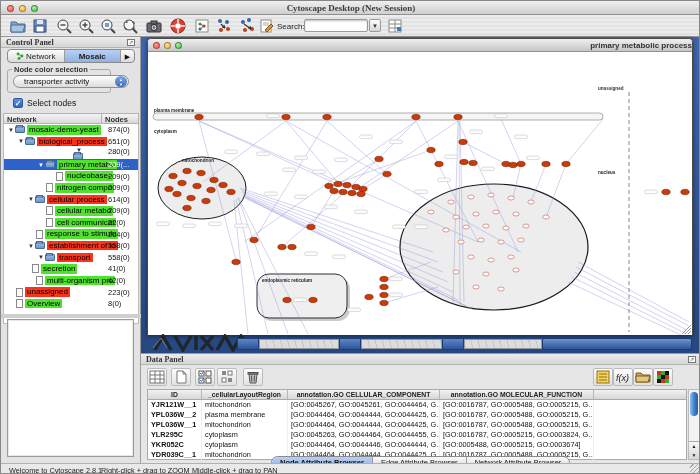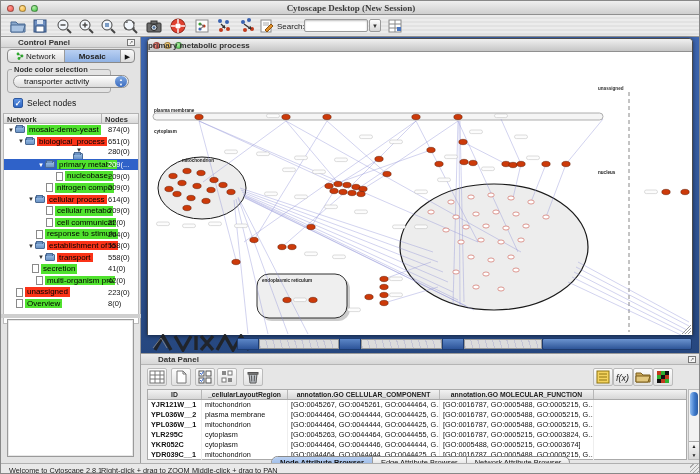--- a/index.html
+++ b/index.html
@@ -19,21 +19,21 @@
   .tbi{position:absolute;top:2px;width:18px;height:18px;}
   .tbi svg{width:18px;height:18px;display:block;}
   .searchlbl{position:absolute;left:276px;top:7px;font-size:8px;color:#222;}
   .searchbox{position:absolute;left:303px;top:4px;width:64px;height:13px;background:#fff;
     border:1px solid #9a9a9a;border-radius:2px;box-shadow:inset 0 1px 2px rgba(0,0,0,.25);font-size:8px;padding:1px 3px;}
   .searchdrop{position:absolute;left:368px;top:4px;width:12px;height:13px;border:1px solid #9a9a9a;border-radius:2px;
     background:linear-gradient(#fdfdfd,#d7d7d7);font-size:6px;color:#333;text-align:center;line-height:13px;}
   
   .cpanel{position:absolute;left:0;top:36px;width:140px;height:426px;background:#e3e3e3;border-right:1px solid #9c9c9c;}
   .phead{position:relative;height:11px;background:linear-gradient(#ececec,#d6d6d6);border-bottom:1px solid #b5b5b5;}
-  .phead .pt{position:absolute;left:17px;top:1px;font-size:8px;font-weight:bold;color:#333;}
+  .phead .pt{position:absolute;left:5px;top:1px;font-size:8px;font-weight:bold;color:#333;font-family:Liberation Serif, serif;}
   .floatic{position:absolute;right:5px;top:2px;width:8px;height:7px;border:1px solid #777;background:#f5f5f5;font-size:5px;line-height:5px;text-align:center;color:#555;}
   .cptabs{position:absolute;left:6px;top:12px;width:128px;height:14px;border:1px solid #8a8a8a;border-radius:4px;display:flex;overflow:hidden;background:linear-gradient(#fbfbfb,#dcdcdc);}
   .cptab{flex:1;font-size:8px;text-align:center;line-height:13px;color:#222;border-right:1px solid #9a9a9a;display:flex;align-items:center;justify-content:center;gap:2px;}
   .cptab.sel{background:linear-gradient(#b9d0f2,#8fb2e4);font-weight:bold;}
   .cptab-arrow{width:13px;font-size:7px;line-height:13px;text-align:center;color:#111;}
   .groupbox{position:absolute;left:6px;top:32px;width:104px;height:24px;border:1px solid #aaa;border-radius:3px;}
   .grouplbl{position:absolute;left:4px;top:-5px;background:#e3e3e3;padding:0 2px;font-size:7.5px;font-weight:bold;color:#333;}
   .combo{position:absolute;left:5px;top:5px;width:116px;height:13px;border:1px solid #8f8f8f;border-radius:7px;
     background:linear-gradient(#ffffff,#dcdcdc);font-size:8px;line-height:12px;padding-left:10px;color:#111;}
   .combo .stepper{position:absolute;right:1px;top:0px;width:12px;height:11px;border-radius:6px;
@@ -59,21 +59,21 @@
   .chip.green{background:#50e22e;}
   .chip.red{background:#fb3318;}
   .tcount{position:absolute;left:104px;font-size:7.5px;color:#111;}
   .trow.sel .tcount{color:#fff;}
   .splitter{position:absolute;left:0px;top:277px;width:140px;height:4px;background:#cfcfcf;}
   .birdview{position:absolute;left:6px;top:282px;width:127px;height:138px;background:#fff;border:1px solid #9a9a9a;box-shadow:inset 0 0 0 1px #e8e8e8;}
   
   .desktop{position:absolute;left:140px;top:36px;width:560px;height:316px;background:linear-gradient(#3e67b2,#26477f);}
   .netwin{position:absolute;left:6px;top:1px;width:546px;height:297px;border:1px solid #4b4b4b;border-radius:4px 4px 0 0;background:#fff;box-shadow:0 1px 4px rgba(0,0,0,.5);}
   .netwin .wtitle{position:relative;height:13px;background:linear-gradient(#f0f0f0,#c6c6c6);border-bottom:1px solid #909090;border-radius:4px 4px 0 0;}
-  .netwin .wtitle .wt{position:absolute;left:0;right:0;top:2px;text-align:left;font-size:8px;font-weight:bold;color:#333;}
+  .netwin .wtitle .wt{position:absolute;left:0;right:0;top:2px;text-align:right;font-size:8px;font-weight:bold;color:#333;}
   .netwin .tl{top:3px;}
   .canvas{position:absolute;left:0;top:13px;width:544px;height:283px;background:#fff;overflow:hidden;}
   .canvas svg{display:block;}
   
   .stripglyphs{position:absolute;left:10px;top:297px;width:110px;height:18px;}
   .fragsq{position:absolute;top:301px;height:12px;width:22px;background:linear-gradient(#5c86c6,#2d5499);border:1px solid #1c3c73;}
   .fragbar{position:absolute;top:302px;height:10px;background:#dcdcdc;border:1px solid #999;
     background-image:repeating-linear-gradient(75deg,rgba(110,110,190,.22) 0 1px,transparent 1px 7px);}
   .fragblue{position:absolute;top:301px;height:12px;border-radius:2px;background:linear-gradient(#6b93cf,#2e5598);border:1px solid #1d3a6e;}
   

